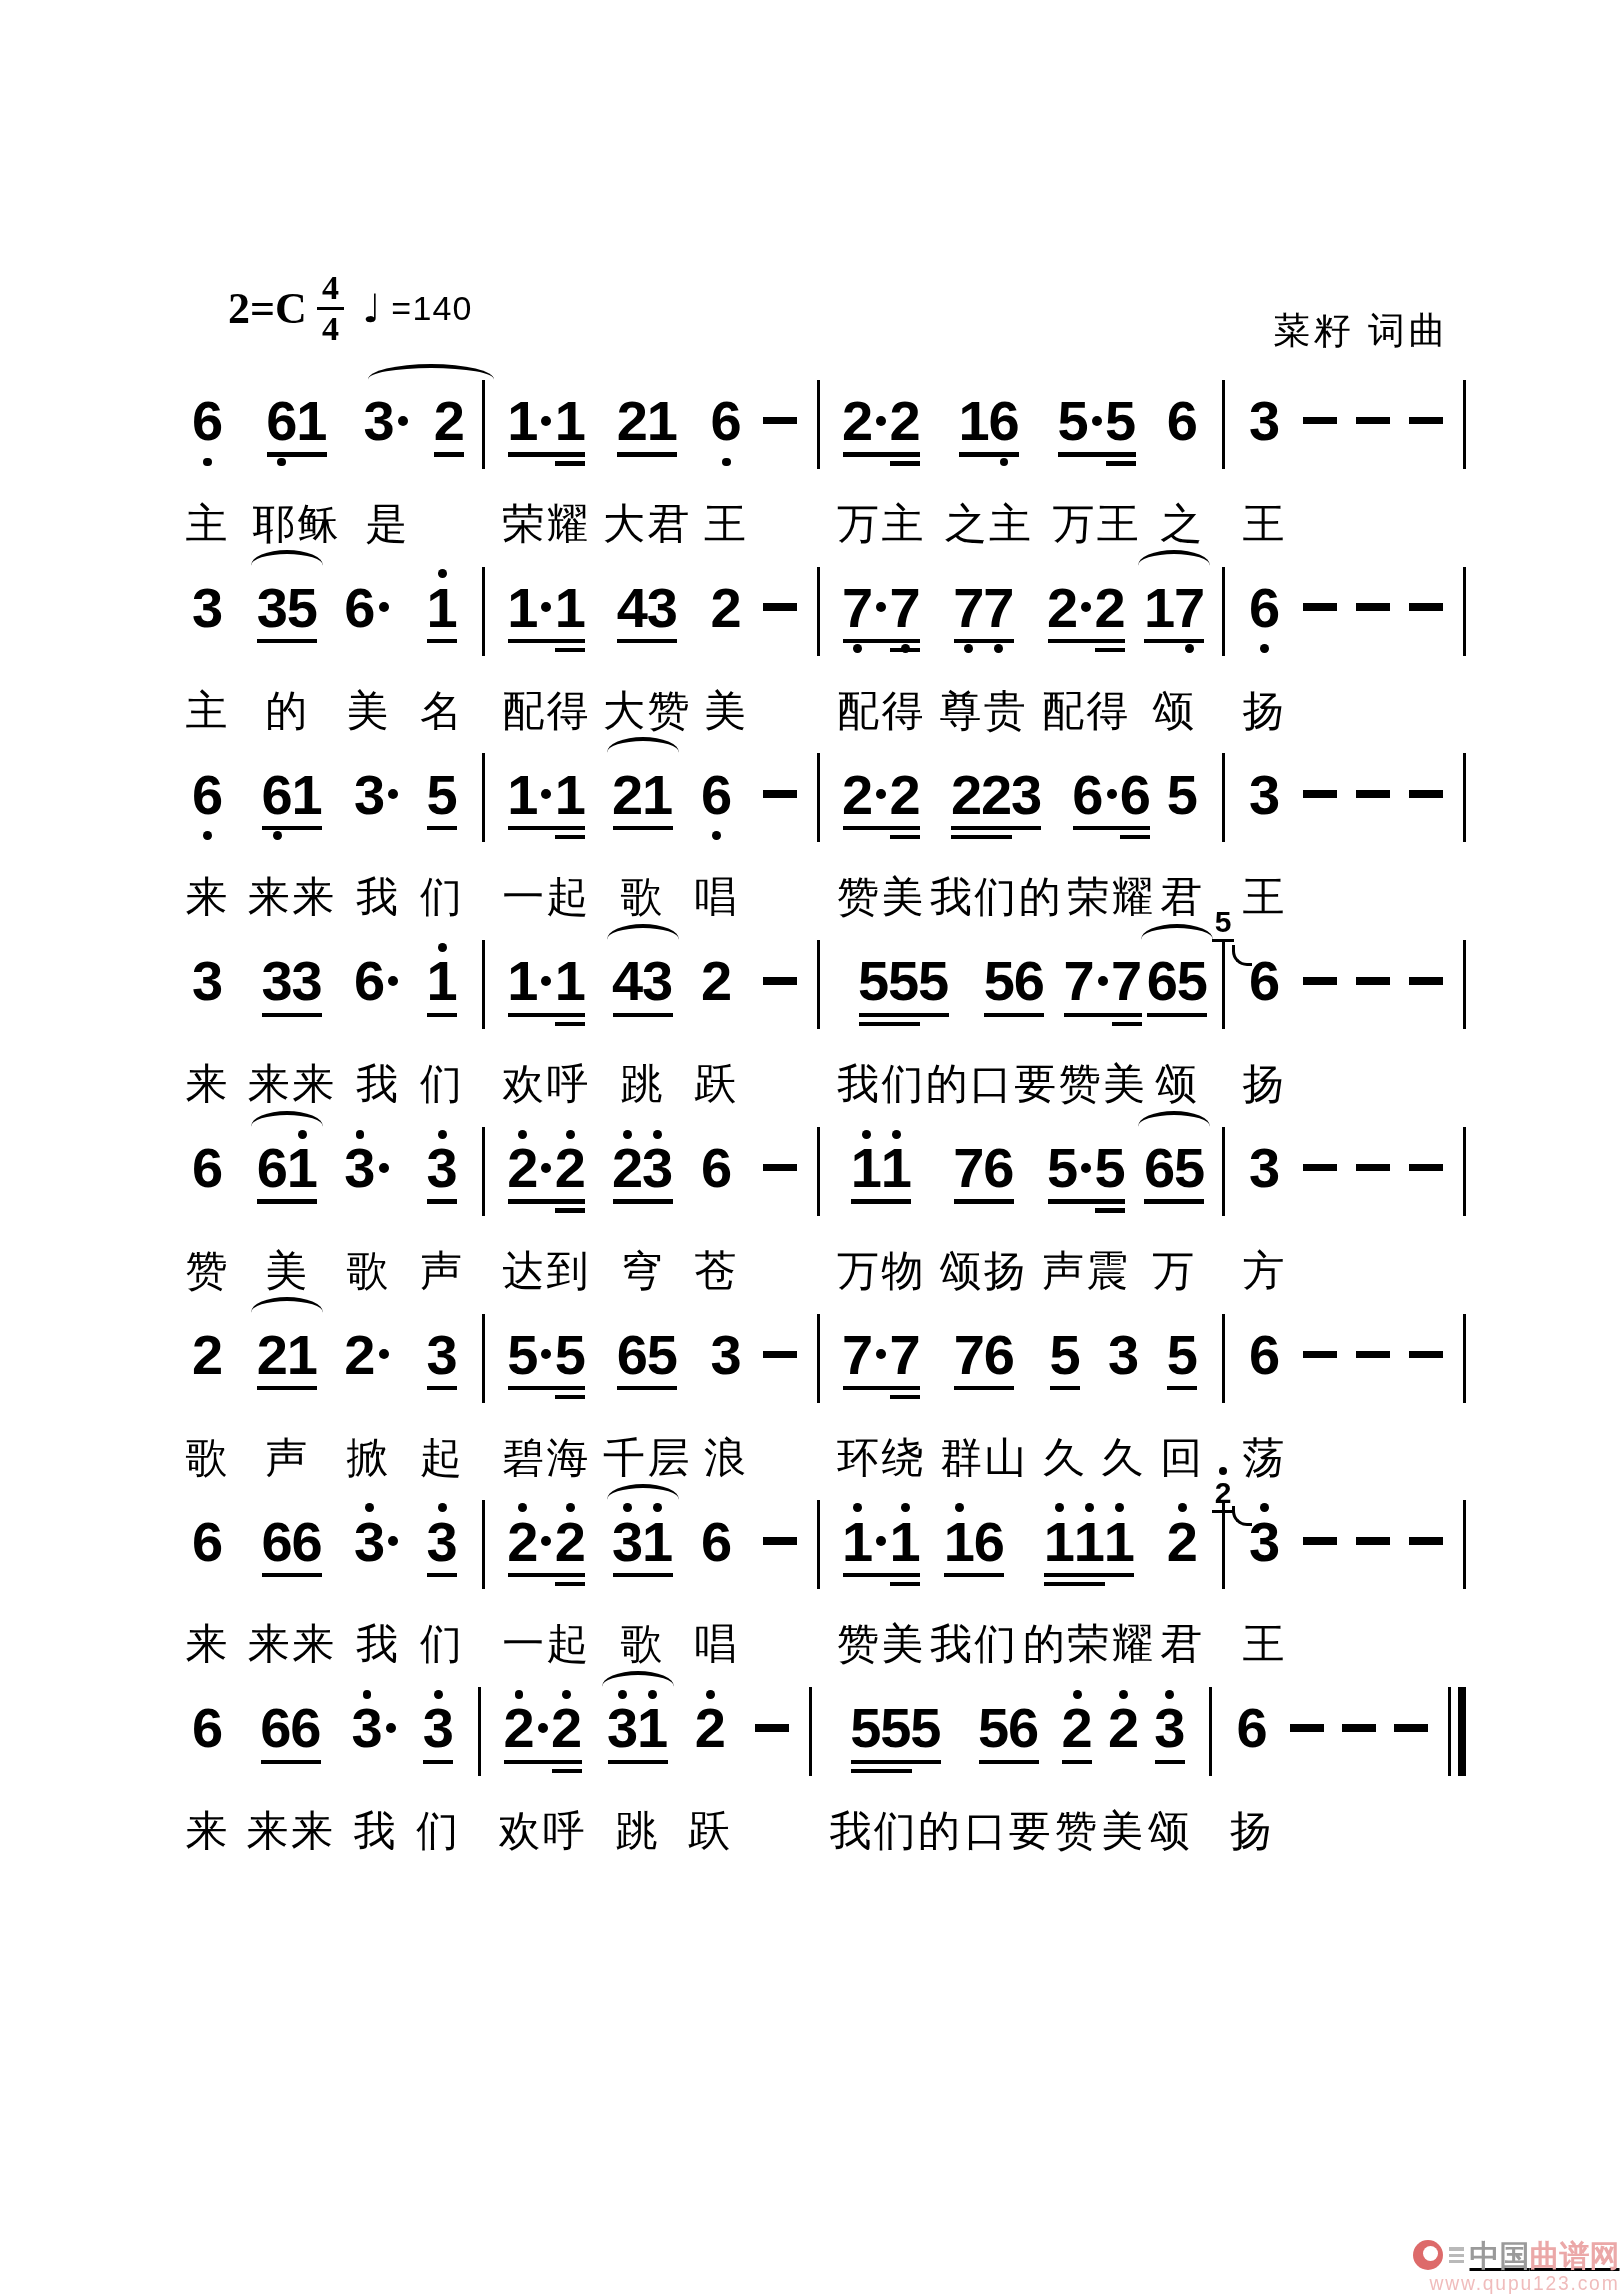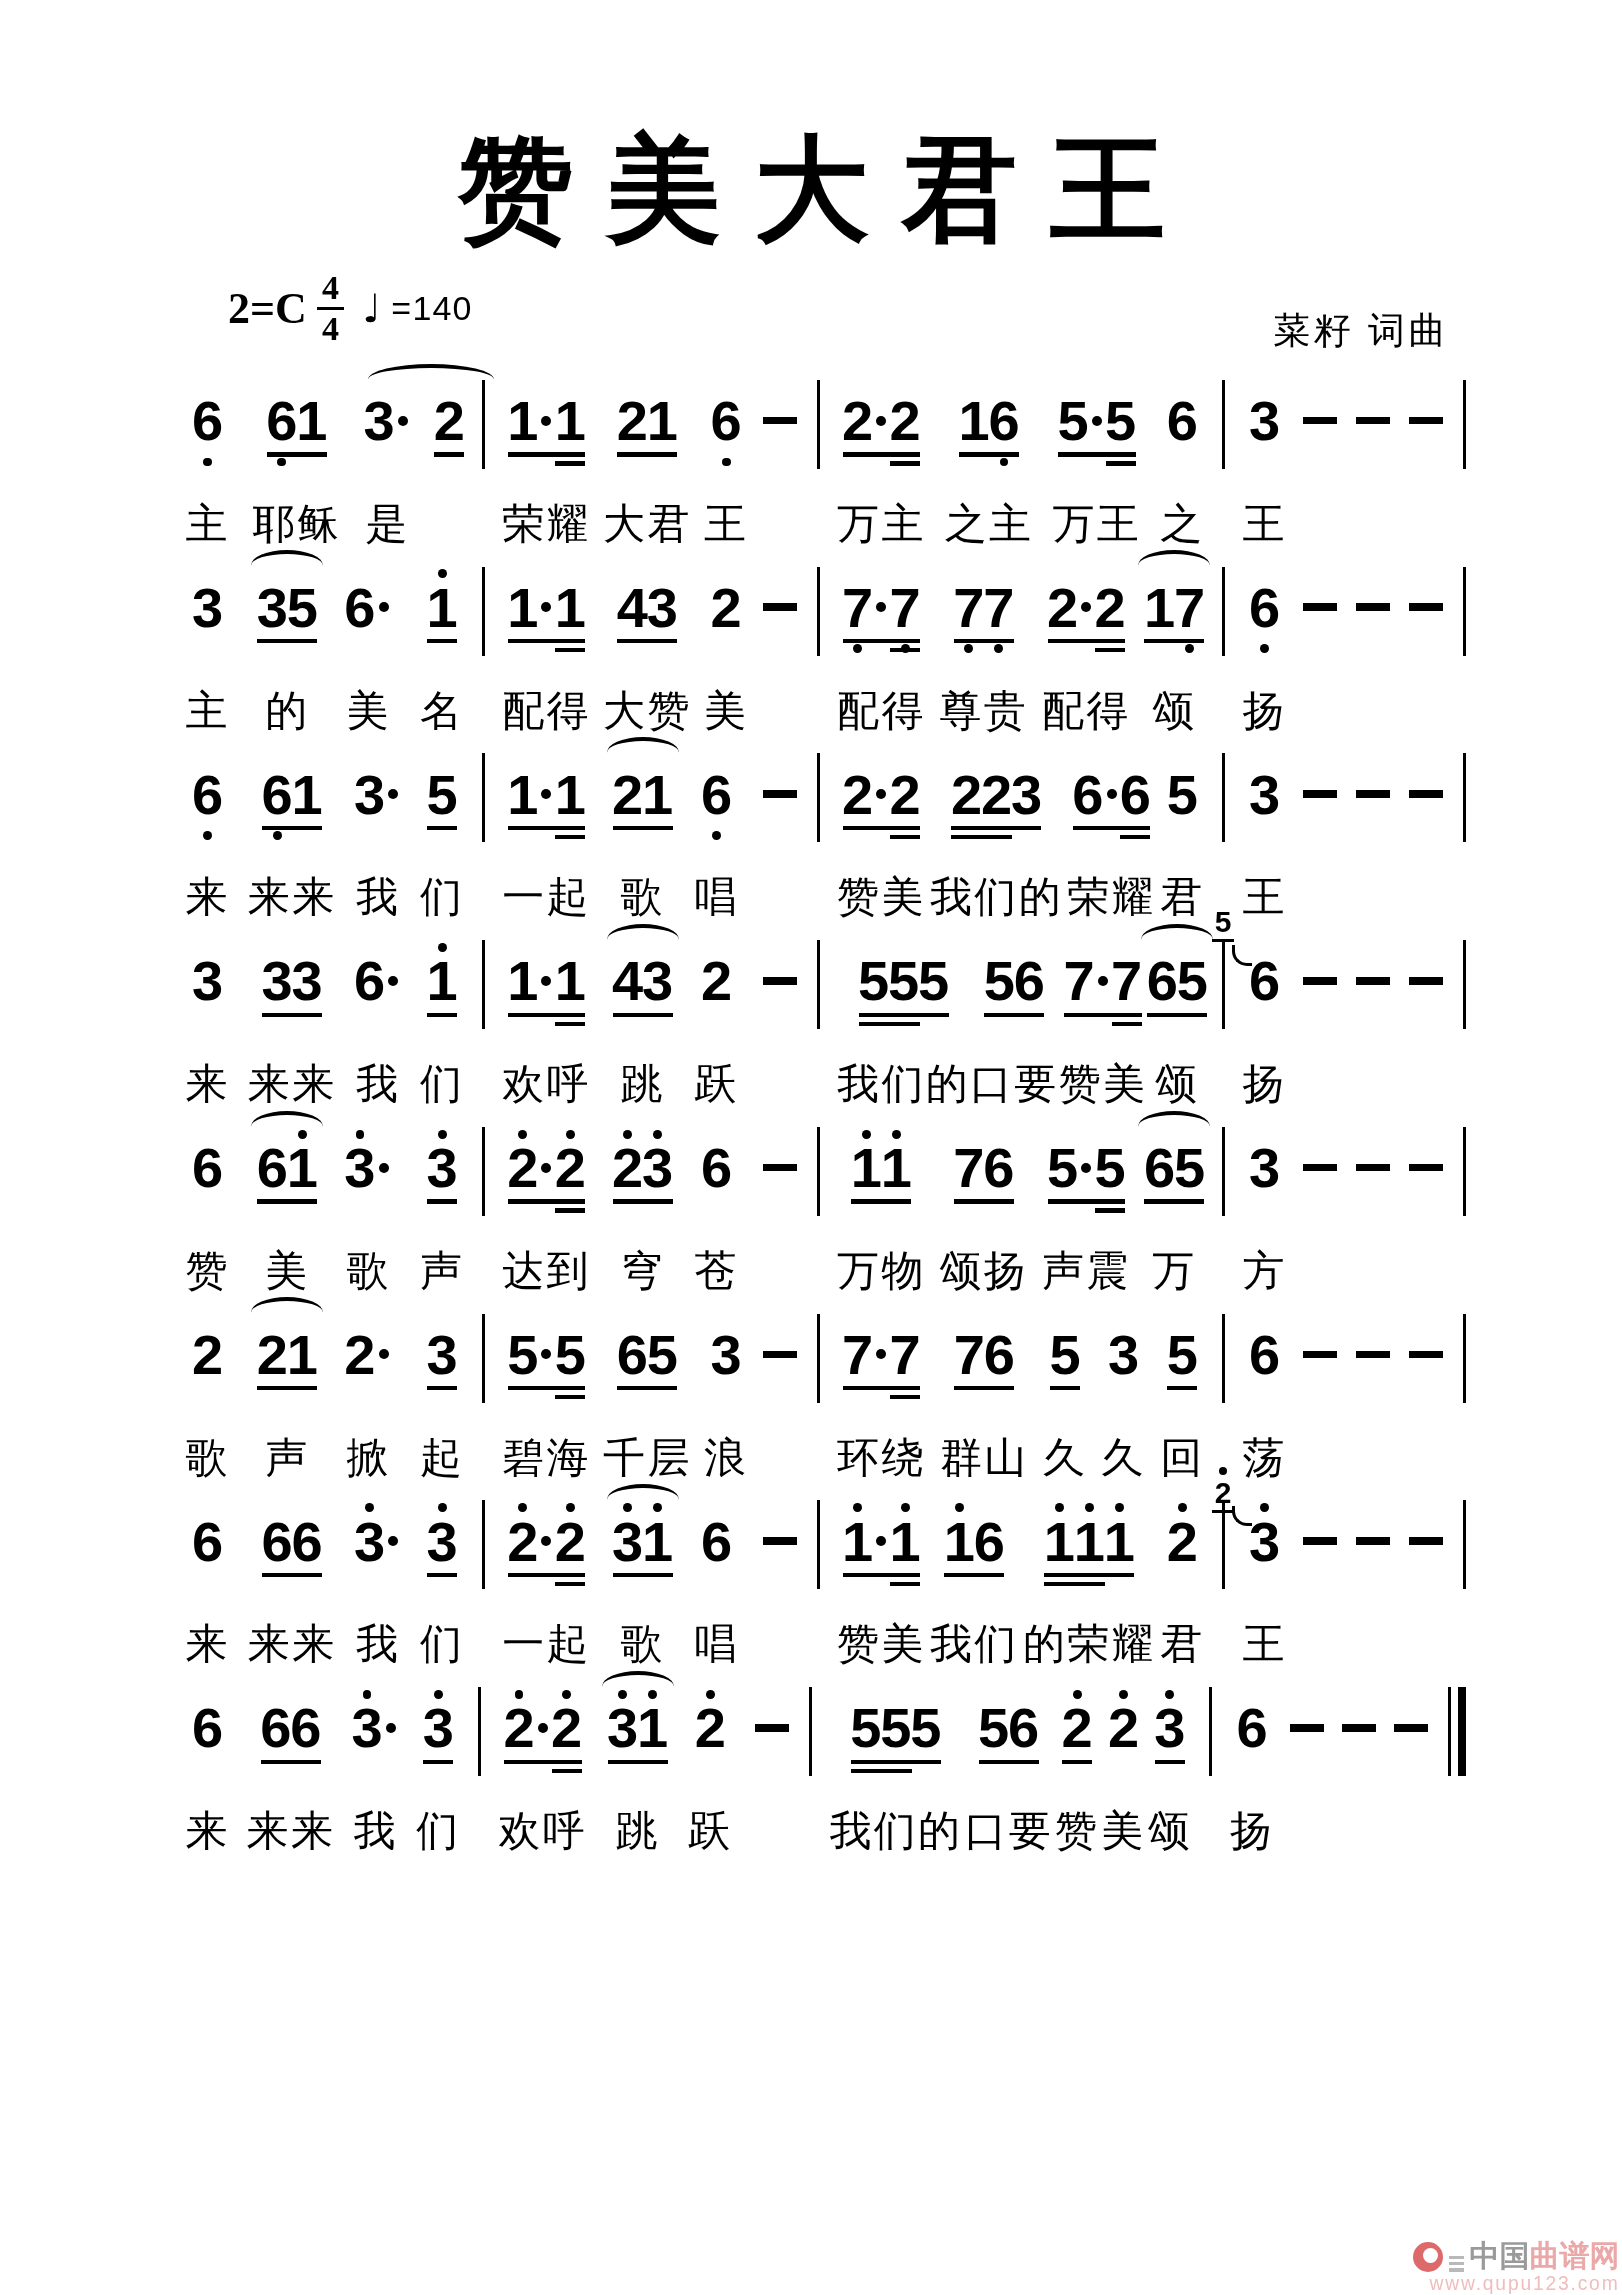--- a/index.html
+++ b/index.html
@@ -68,38 +68,37 @@
   .ghook { position:absolute; top:39px; left:20px; width:16.4px; height:17.5px;
            border-left:3.5px solid #000; border-bottom:3.5px solid #000;
            border-bottom-left-radius:15px; }
 
   .lyr { margin-top:23.4px; height:48px; font-size:42px; line-height:47px;
          white-space:nowrap; text-align:center; letter-spacing:2.3px; }
 
   
   .wm { position:absolute; right:3.5px; bottom:0; display:flex;
         flex-direction:column; align-items:flex-end; }
-  .wm-row { display:flex; align-items:flex-end; gap:5.8px; }
+  .wm-row { display:flex; align-items:center; gap:5.8px;text-decoration:underline; }
   .wm-logo { position:relative; width:30px; height:30px; border-radius:50%;
              background:#dd6a6a; flex:none; }
   .wm-logo::after { content:""; position:absolute; left:10.5px; top:5.8px;
                     width:15px; height:15px; border-radius:50%; background:#fff; }
   .wm-bars { display:flex; flex-direction:column; gap:2.9px; }
   .wm-bars i { display:block; width:15px; height:3.5px; background:#b9b9b9; }
   .wm-cn { font-size:30px; font-weight:700; line-height:33px; white-space:nowrap; }
   .wm-cn .g { color:#9a9a9a; }
   .wm-cn .p { color:#eba8a8; }
   .wm-url { font-size:19.3px; color:#f0bcbc; letter-spacing:1.8px; margin-top:1.2px; }
 </style>
 </head>
 <body>
 
 <div class="page">
 
-  <div class="title">赞美大君王</div>
 
   <div class="meta">
     <div class="keysig">
       <span class="keylabel">2=C</span>
       <span class="frac">
         <span class="num">4</span>
         <span class="den">4</span>
       </span>
       <span class="qnote">♩</span>
       <span class="tempoval">=140</span>

